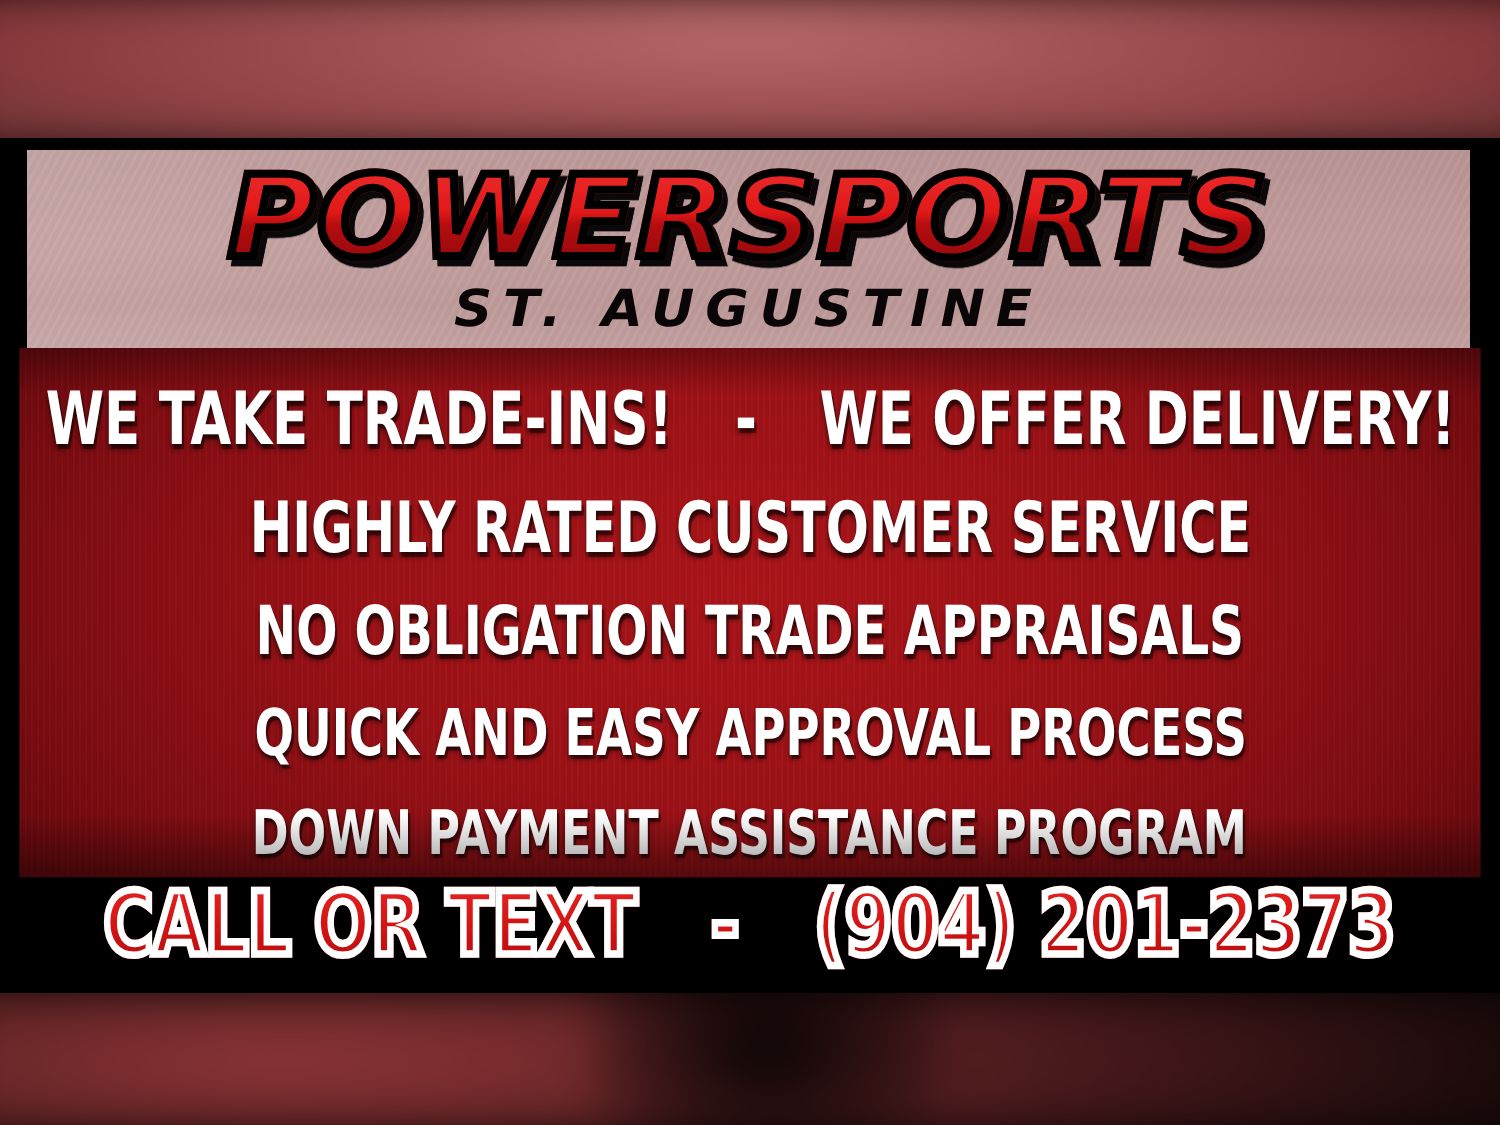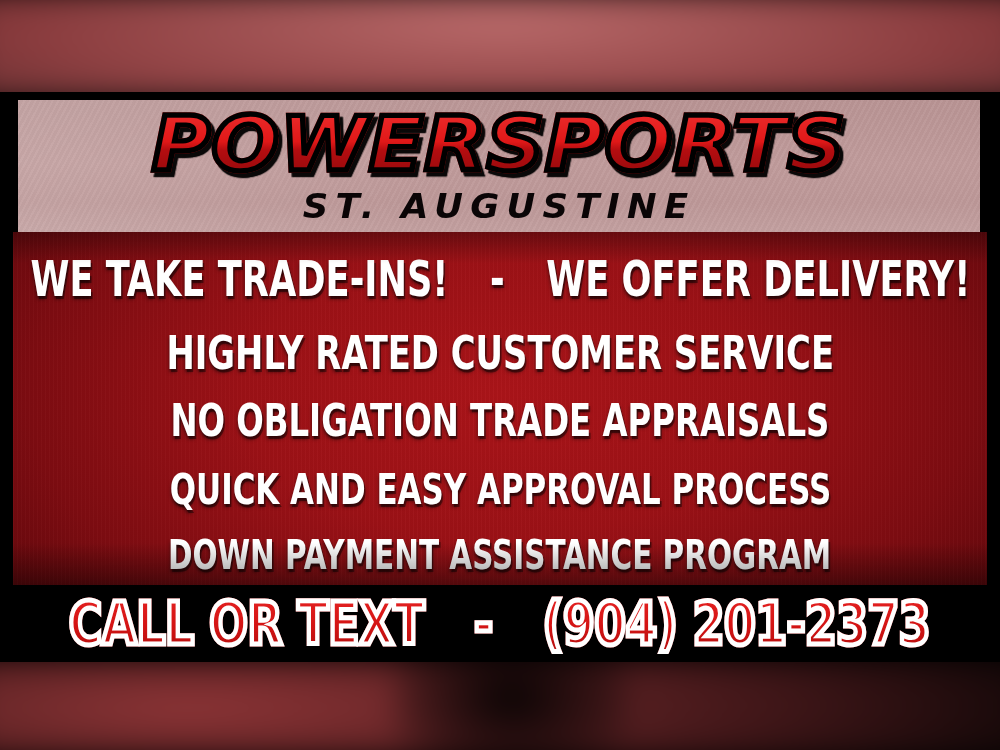--- a/index.html
+++ b/index.html
@@ -211,21 +211,21 @@
 
   
   .cta-bar {
     position: absolute;
     left: 0;
     top: 493px;
     width: 1000px;
     height: 77px;
     background: #000000;
     display: flex;
-    align-items: center;
+    align-items: flex-start;
     justify-content: center;
   }
 
   .cta-text {
     font-family: "DejaVu Sans Condensed", "Liberation Sans Narrow", "Liberation Sans", sans-serif;
     font-weight: 700;
     font-size: 58px;
     line-height: 62px;
     white-space: nowrap;
     transform: scaleX(0.86);

